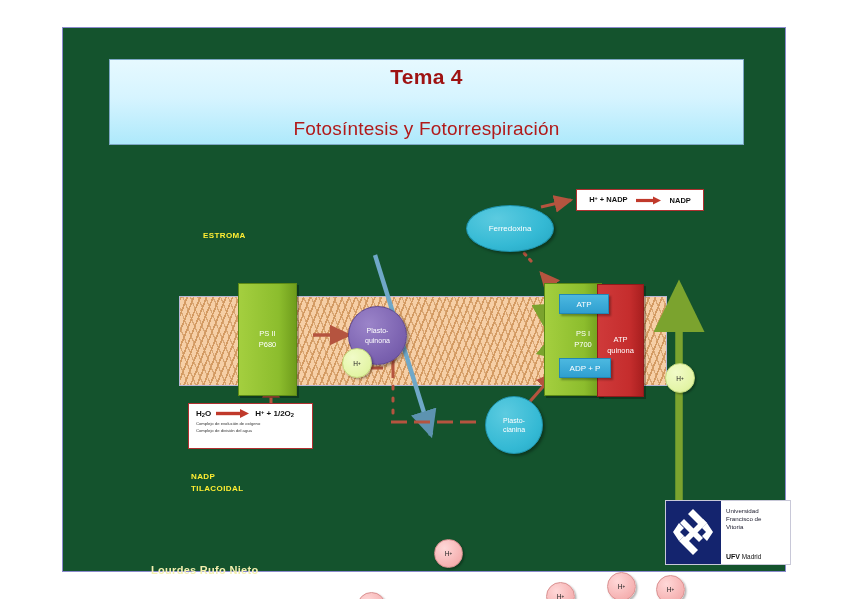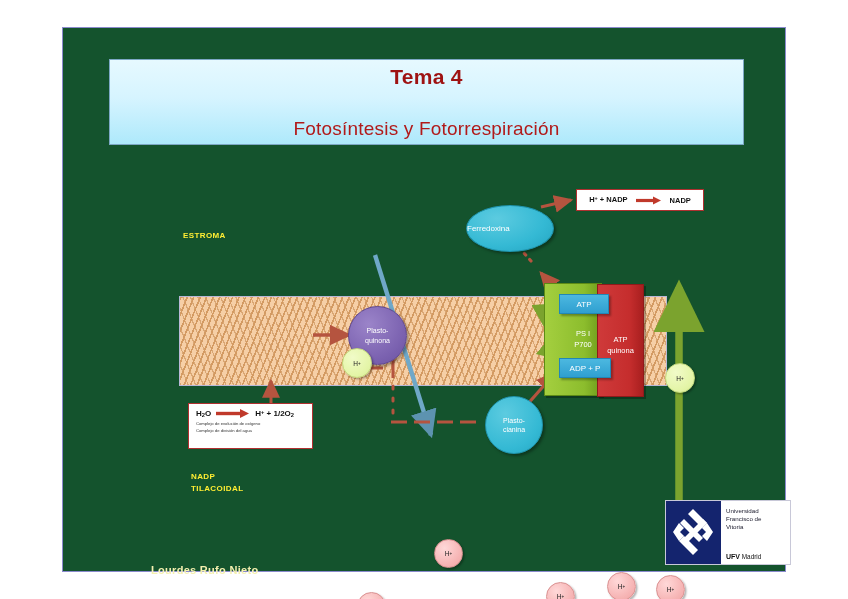--- a/index.html
+++ b/index.html
@@ -48,21 +48,21 @@
   .carrier{position:absolute;border-radius:50%;display:flex;align-items:center;
            justify-content:center;text-align:center;color:#ffffff;font-size:7px;
            line-height:1.3;box-shadow:2px 2px 3px rgba(0,0,0,.35);}
   .carrier.purple{background:radial-gradient(circle at 35% 30%,#9b84c9,#7b62b0 65%,#6a52a0 100%);
                   border:1px solid #5d4790;}
   .carrier.cyan{background:radial-gradient(circle at 35% 30%,#5ccbe0,#34b9d4 65%,#25a6c2 100%);
                 border:1px solid #1f93ad;}
 
   
   .ellipse{position:absolute;border-radius:50%;display:flex;align-items:center;
-           justify-content:flex-start;color:#ffffff;font-size:8px;
+           justify-content:center;color:#ffffff;font-size:8px;
            background:radial-gradient(ellipse at 35% 28%,#5ccbe0,#34b9d4 60%,#23a3bf 100%);
            border:1px solid #1f93ad;box-shadow:2px 2px 3px rgba(0,0,0,.35);}
 
   
   .proton{position:absolute;border-radius:50%;display:flex;align-items:center;
           justify-content:center;font-size:6.5px;color:#222222;
           background:radial-gradient(circle at 35% 30%,#ffd8d8,#f6b4b4 65%,#eea3a3 100%);
           border:1px solid #d99090;box-shadow:1.5px 1.5px 2px rgba(0,0,0,.3);}
   .proton.stroma{background:radial-gradient(circle at 35% 30%,#f1fbc8,#e4f5a8 65%,#d8ec95 100%);
                  border:1px solid #c3d97e;}
@@ -114,21 +114,21 @@
   <div id="title-box">
     <div id="title-main">Tema 4</div>
     <div id="title-sub">Fotosíntesis y Fotorrespiración</div>
   </div>
 
   <div id="diagram">
 
     <div class="membrane" style="left:116px;top:151px;width:486px;height:88px;"></div>
     <div class="membrane" style="left:565px;top:151px;width:37px;height:88px;"></div>
 
-    <div class="ylabel" style="left:120px;top:85px;">
+    <div class="ylabel" style="left:140px;top:85px;">
       <span>ESTROMA</span>
     </div>
     <div class="ylabel" style="left:128px;top:326px;">
       <div>NADP</div>
       <div>TILACOIDAL</div>
     </div>
 
     <svg class="ov" viewBox="0 0 724 428">
       <defs>
         <marker id="ar-red" markerWidth="7" markerHeight="7" refX="5.6" refY="3" orient="auto">
@@ -165,20 +165,24 @@
       <line x1="452" y1="96" x2="440" y2="78" stroke="#b5543f" stroke-width="3.2" marker-end="url(#ar-red)"></line>
 
       <line x1="478" y1="62" x2="508" y2="55" stroke="#b5543f" stroke-width="3" marker-end="url(#ar-red)"></line>
 
       <path d="M496,212 C480,196 482,168 496,160" stroke="#7ba32e" stroke-width="4" fill="none" marker-end="url(#ar-green)"></path>
       <path d="M500,168 C486,184 488,204 500,214" stroke="#7ba32e" stroke-width="4" fill="none" marker-end="url(#ar-green)"></path>
 
       <line x1="616" y1="372" x2="616" y2="142" stroke="#7ba32e" stroke-width="7.5" marker-end="url(#ar-green)"></line>
     </svg>
 
+    <div class="cplx green" style="left:175px;top:138px;width:59px;height:113px;">
+      <span>PS II</span>
+      <span>P680</span>
+    </div>
 
     <div class="carrier purple" style="left:285px;top:161px;width:57px;height:57px;">
       <div>
         <div>Plasto-</div>
         <div>quinona</div>
       </div>
     </div>
 
 
     <div class="cplx green" style="left:481px;top:138px;width:58px;height:113px;padding-left:20px;">

